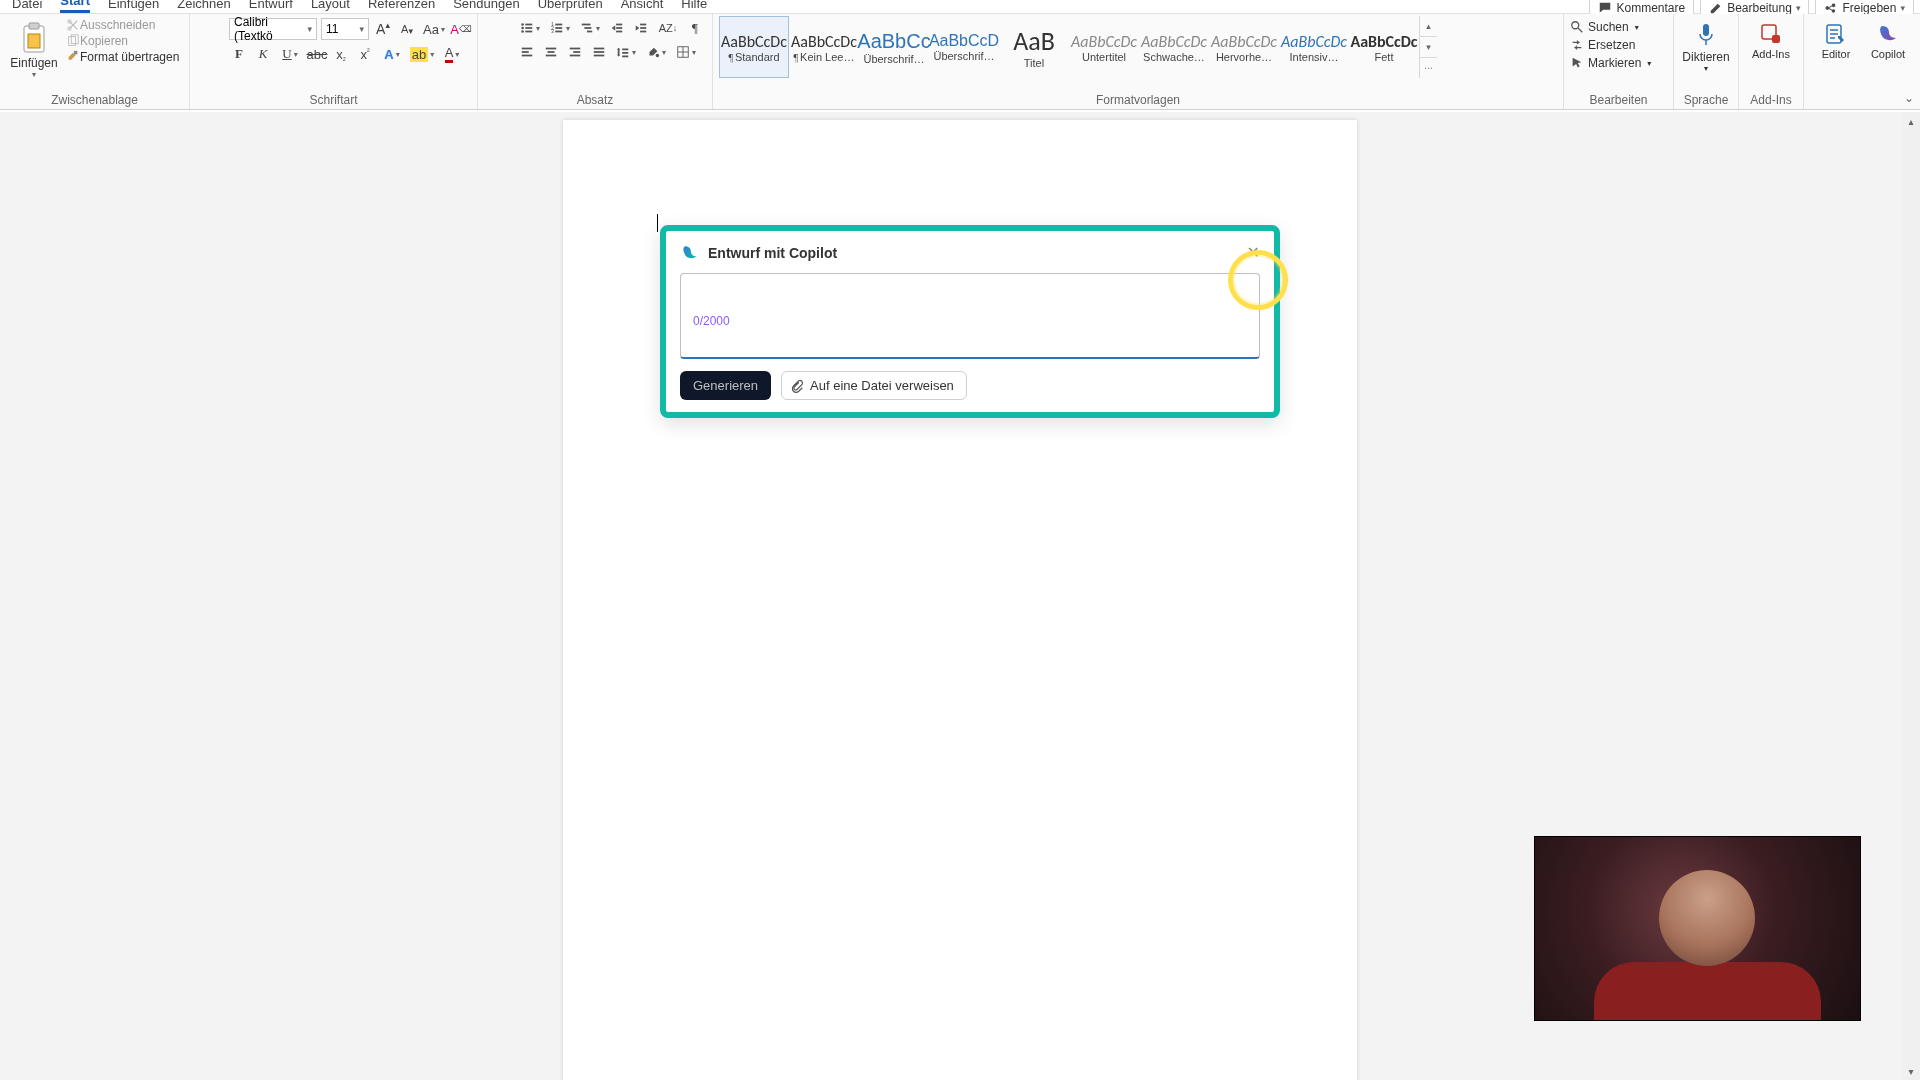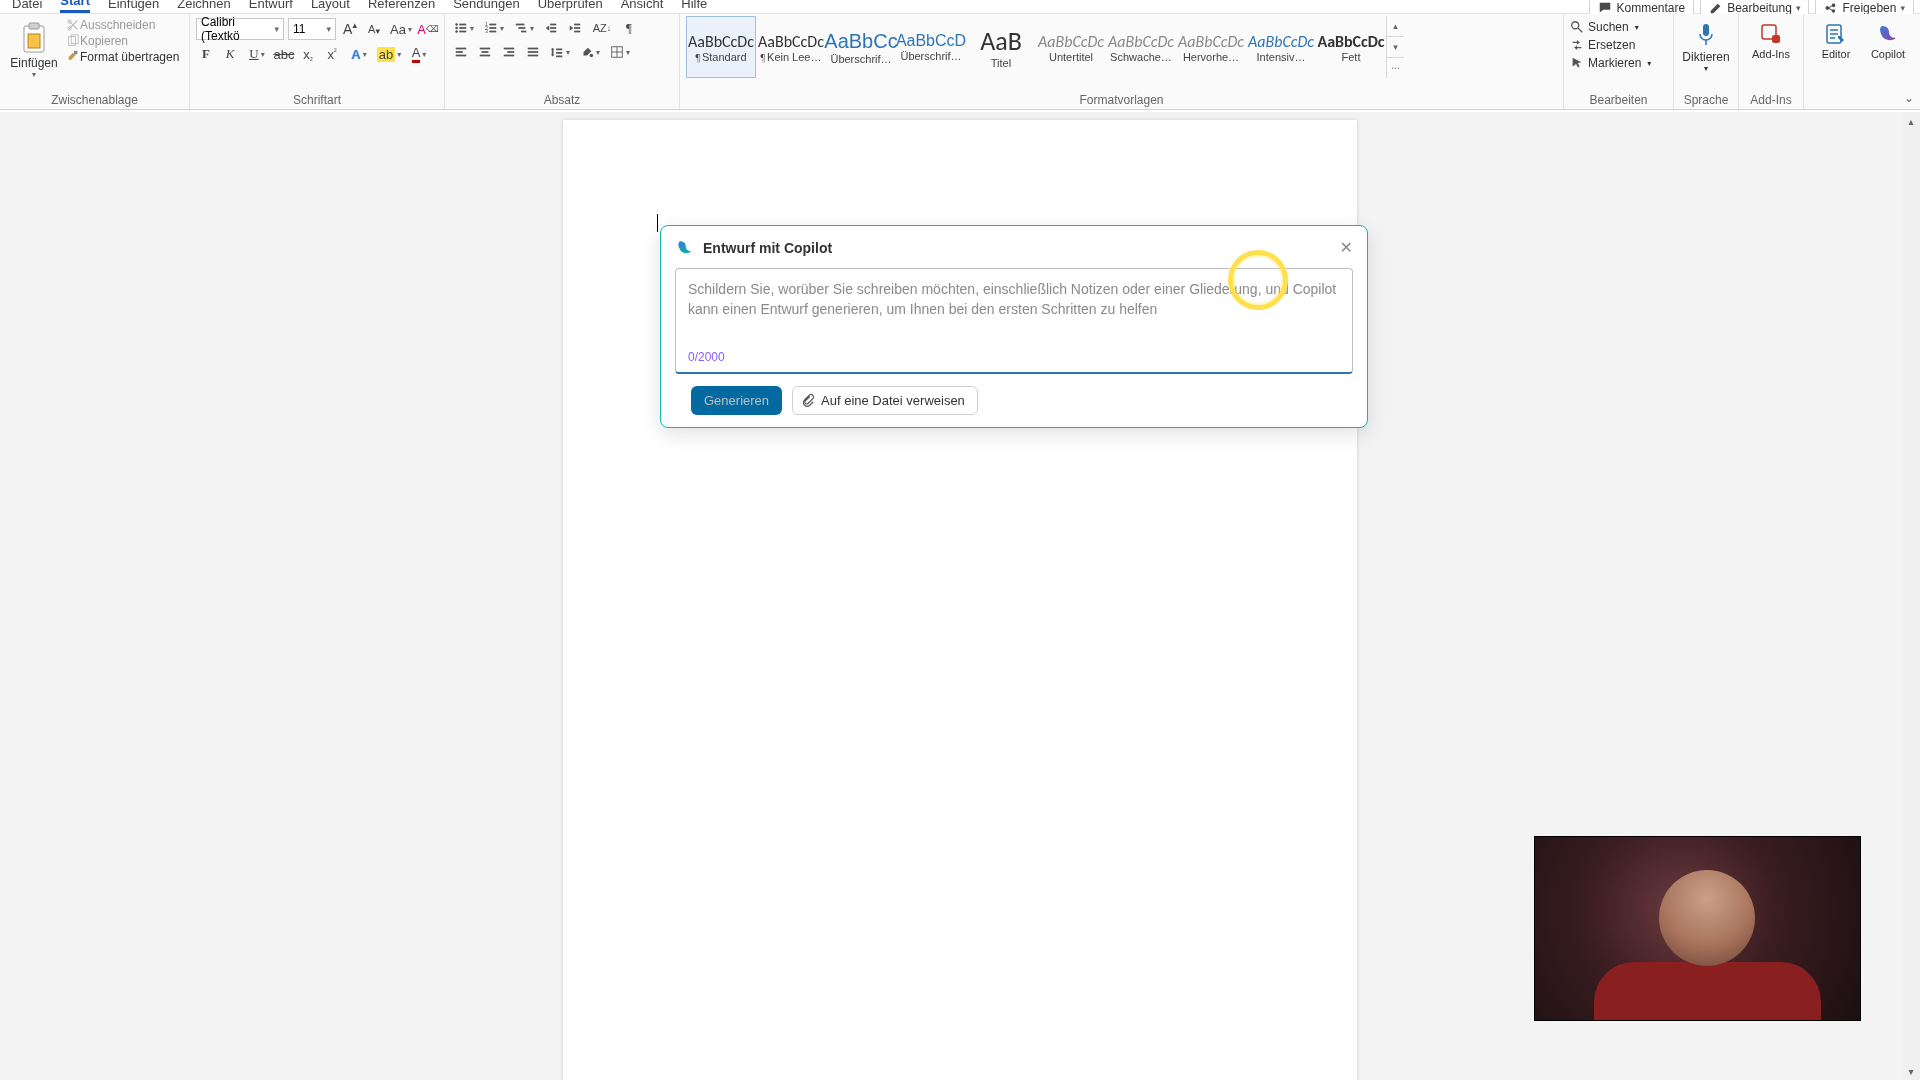--- a/index.html
+++ b/index.html
@@ -17,21 +17,21 @@
   .rg-body { display: flex; align-items: flex-start; gap: 4px; flex: 1; }
 
   
   .big-btn { display: flex; flex-direction: column; align-items: center; justify-content: center; width: 56px; height: 68px; font-size: 12px; color: #333; }
   .big-btn svg { margin-bottom: 2px; }
   .small-list { display: flex; flex-direction: column; gap: 2px; padding-top: 2px; }
   .small-item { display: flex; align-items: center; font-size: 12px; color: #9a9a9a; }
   .small-item.enabled { color: #333; }
 
   
-  .font-rows { display: flex; flex-direction: column; gap: 4px; padding-top: 2px; }
+  .font-rows { display: flex; flex-direction: column; gap: 4px; padding-top: 2px; margin-left: 33px; }
   .row { display: flex; align-items: center; gap: 4px; }
   .combo { display: flex; align-items: center; border: 1px solid #c8c8c8; background: #fff; height: 22px; padding: 0 4px; font-size: 12px; }
   .combo.font-name { width: 88px; }
   .combo.font-size { width: 48px; justify-content: space-between; }
   .caret { font-size: 9px; color: #666; margin-left: 4px; }
   .ico-btn { width: 20px; height: 20px; display: flex; align-items: center; justify-content: center; color: #444; font-size: 13px; }
   .ico-btn.wide { width: 26px; }
   .ico-btn .drop { font-size: 8px; margin-left: 2px; color: #666; }
   .b { font-weight: bold; font-family: "Times New Roman", serif; }
   .i { font-style: italic; font-family: "Times New Roman", serif; }
@@ -74,29 +74,29 @@
   .canvas { position: absolute; top: 112px; left: 0; right: 0; bottom: 0; background: #f3f3f3; display: flex; justify-content: center; overflow: hidden; }
   .page { width: 794px; min-height: 1000px; background: #fff; box-shadow: 0 0 4px rgba(0,0,0,.15); margin-top: 8px; position: relative; }
   .cursor-mark { position: absolute; left: 94px; top: 94px; width: 1px; height: 18px; background: #000; }
 
   .vscroll { position: absolute; right: 0; top: 112px; bottom: 0; width: 18px; background: #f0f0f0; }
   .vscroll .up, .vscroll .down { height: 18px; display: flex; align-items: center; justify-content: center; font-size: 10px; color: #666; }
   .vscroll .track { position: absolute; top: 18px; bottom: 18px; left: 0; right: 0; }
   .vscroll .down { position: absolute; bottom: 0; left: 0; right: 0; }
 
   
-  .copilot { position: absolute; left: 660px; top: 225px; width: 708px; background: #fff; border: 1px solid #14b8a6; border-radius: 8px; box-shadow: 0 6px 20px rgba(0,0,0,.12); padding: 12px 14px 12px 14px; }
+  .copilot { position: absolute; left: 660px; top: 225px; width: 620px; background: #fff; border: 6px solid #14b8a6; border-radius: 8px; box-shadow: 0 6px 20px rgba(0,0,0,.12); padding: 12px 14px 12px 14px; }
   .cp-header { display: flex; align-items: center; gap: 8px; font-weight: 600; font-size: 14px; color: #333; }
   .cp-close { position: absolute; right: 14px; top: 12px; color: #888; font-size: 16px; }
   .cp-input { margin-top: 10px; border: 1px solid #bfbfbf; border-bottom: 2px solid #2e74b5; border-radius: 4px; padding: 10px 12px 8px 12px; min-height: 86px; display: flex; flex-direction: column; justify-content: space-between; }
   .cp-placeholder { color: #8a8a8a; font-size: 14px; line-height: 1.45; }
   .cp-counter { color: #8b5cf6; font-size: 12px; margin-top: 30px; }
   .cp-actions { display: flex; gap: 10px; margin-top: 12px; }
   .cp-btn { border-radius: 6px; padding: 6px 12px; font-size: 13px; border: 1px solid transparent; display: flex; align-items: center; gap: 6px; }
-  .cp-btn.generate { background: #0369a1; color: #bfbfbf; margin-left: 16px; }
+  .cp-btn.generate { background: #0f172a; color: #bfbfbf; }
   .cp-btn.file { border-color: #cfcfcf; color: #333; background: #fff; padding-left: 8px; }
 
   
   .hl-circle { position: absolute; width: 60px; height: 60px; border: 5px solid #ffe04a; border-radius: 50%; box-shadow: 0 0 0 2px rgba(255,224,74,.3) inset; pointer-events: none; left: 1228px; top: 250px; }
 
   
   .webcam { position: absolute; right: 60px; bottom: 60px; width: 325px; height: 183px; background: radial-gradient(circle at 45% 40%, #6b3a3f 0%, #3a1d21 45%, #1b0f11 100%); outline: 1px solid #000; }
   .webcam::after { content: ""; position: absolute; left: 38%; top: 18%; width: 96px; height: 96px; border-radius: 50%; background: radial-gradient(circle at 50% 30%, #caa089 0%, #a9745c 55%, #6b4236 100%); }
   .webcam .torso { position: absolute; left: 18%; right: 12%; bottom: 0; height: 58px; background: #8a1f1f; border-radius: 40px 40px 0 0; }
 
@@ -521,21 +521,20 @@
             <stop offset="0" stop-color="#3a7bd5"></stop>
             <stop offset="1" stop-color="#00bfa5"></stop>
           </linearGradient>
         </defs>
         <path fill="url(#cpg2)" d="M6 4c5 0 7 3 7 6s2 6 7 6c-5 4-12 2-14-2S3 6 6 4z"></path>
       </svg>
     <span>Entwurf mit Copilot</span>
   </div>
   <div class="cp-close">✕</div>
   <div class="cp-input">
-    <div class="cp-placeholder">Schildern Sie, worüber Sie schreiben möchten, einschließlich Notizen oder einer Gliederung, und Copilot kann einen Entwurf generieren, um Ihnen bei den ersten Schritten zu helfen</div>
     <div class="cp-counter">0/2000</div>
   </div>
   <div class="cp-actions">
     <div class="cp-btn generate">
       <span>Generieren</span>
     </div>
     <div class="cp-btn file">
       <svg width="14" height="14" viewBox="0 0 16 16">
           <path fill="none" stroke="#555" stroke-width="1.3" d="M10 4l-5 5a2 2 0 0 0 3 3l6-6a3 3 0 0 0-4-4L4 8a4 4 0 0 0 6 6l4-4"></path>
         </svg>

